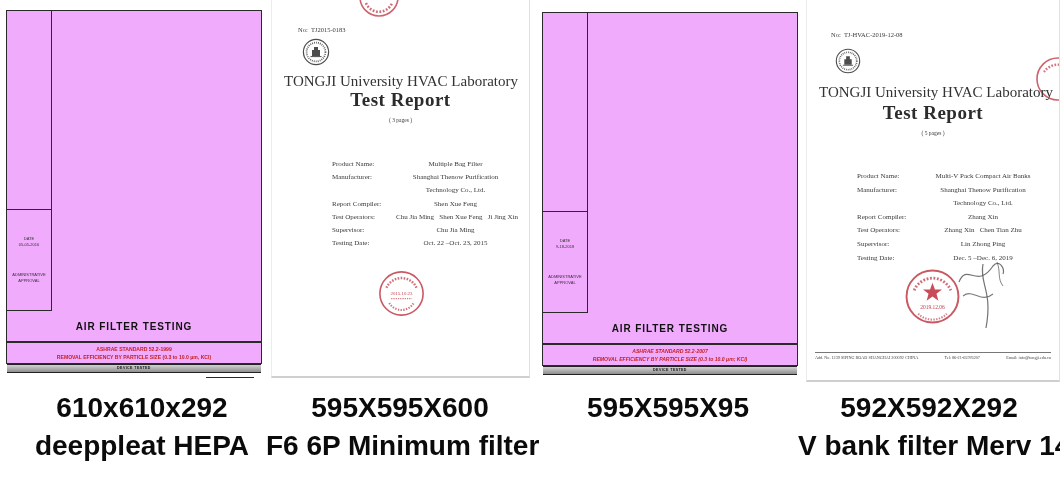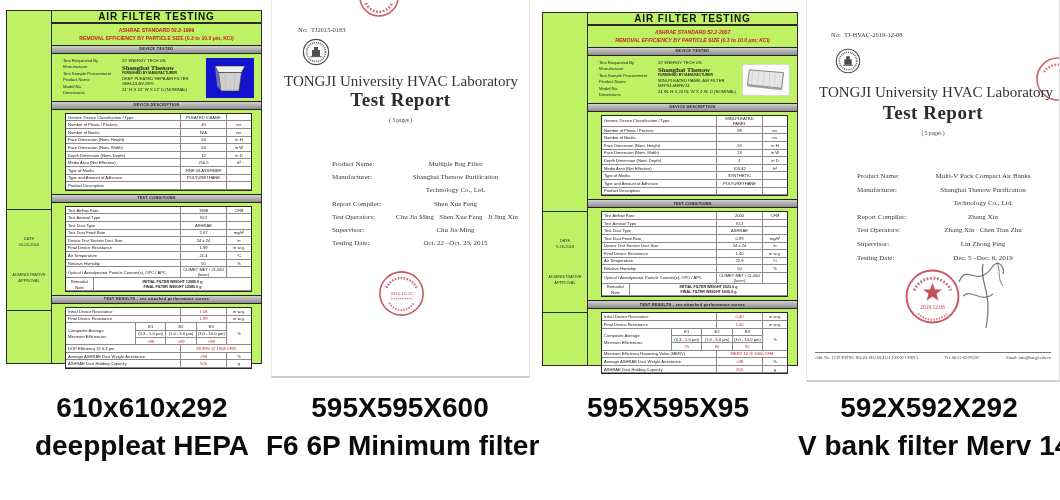--- a/index.html
+++ b/index.html
@@ -1,21 +1,21 @@
 <!DOCTYPE html>
 <html><head>
 <meta charset="utf-8">
 <style>
   html,body{margin:0;padding:0;background:#ffffff;}
   body{width:1060px;height:500px;position:relative;overflow:hidden;font-family:"Liberation Sans",sans-serif;}
   .page{position:absolute;top:0;background:#fff;overflow:hidden;}
 
   
   .cert-page{height:378px;}
-  .cert-frame{position:absolute;top:10px;left:2px;right:2px;bottom:14px;border:1.3px solid #2a2a2a;display:flex;background:#bef264;}
+  .cert-frame{position:absolute;top:10px;left:2px;right:2px;bottom:14px;border:1.3px solid #2a2a2a;display:flex;background:#f0abfc;flex-direction:column;}
   .cert-sidebar{width:44px;border-right:1px solid #2a2a2a;display:flex;flex-direction:column;flex:none;}
   .sb-top{height:198px;border-bottom:1px solid #2a2a2a;}
   .sb-mid{height:94px;border-bottom:1px solid #2a2a2a;font-size:4px;color:#333;text-align:center;display:flex;flex-direction:column;justify-content:space-evenly;padding:3px 2px;line-height:1.5;}
   .sb-bot{flex:1;}
   .cert-main{flex:1;display:flex;flex-direction:column;min-width:0;}
   .titlebox{height:30px;border-bottom:2px solid #2a2a2a;display:flex;align-items:center;justify-content:center;font-size:10px;font-weight:bold;letter-spacing:.9px;color:#111;}
   .standard{padding:3px 2px 2px;text-align:center;color:#c42020;font-weight:bold;font-size:5.1px;line-height:1.55;}
   .standard.it{font-style:italic;}
   .bar{height:7px;flex:none;background:linear-gradient(180deg,#d2d2d2,#8e8e8e);border-top:1px solid #222;border-bottom:1px solid #222;display:flex;align-items:center;justify-content:center;font-size:3.6px;font-weight:bold;color:#151515;letter-spacing:.4px;}
   .dt{display:flex;padding:4px 7px 3px 11px;gap:3px;height:50px;box-sizing:border-box;}

